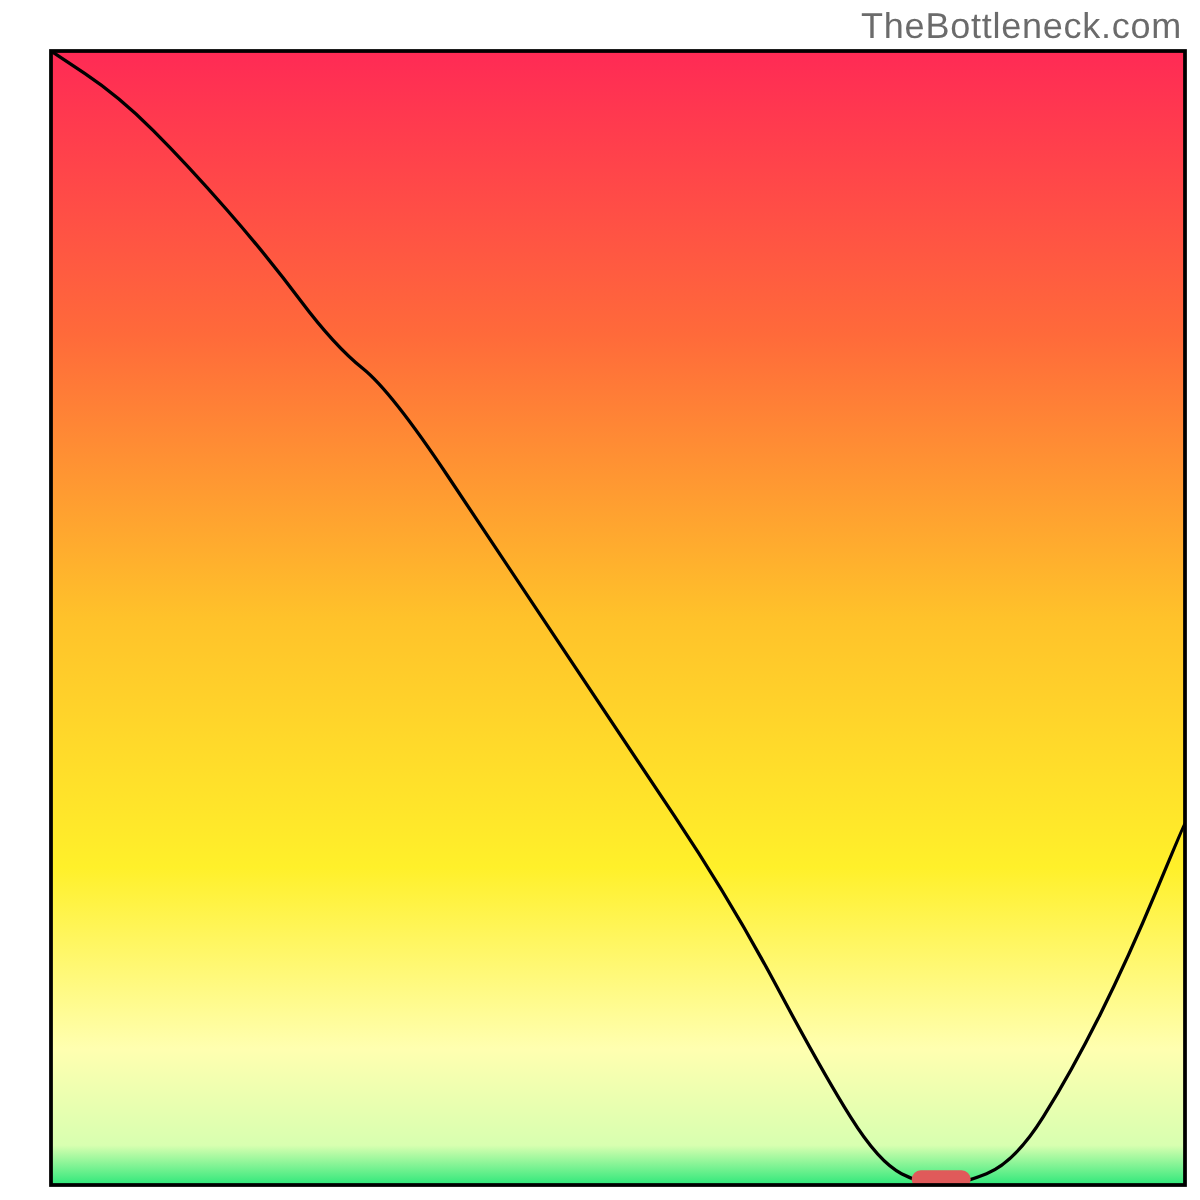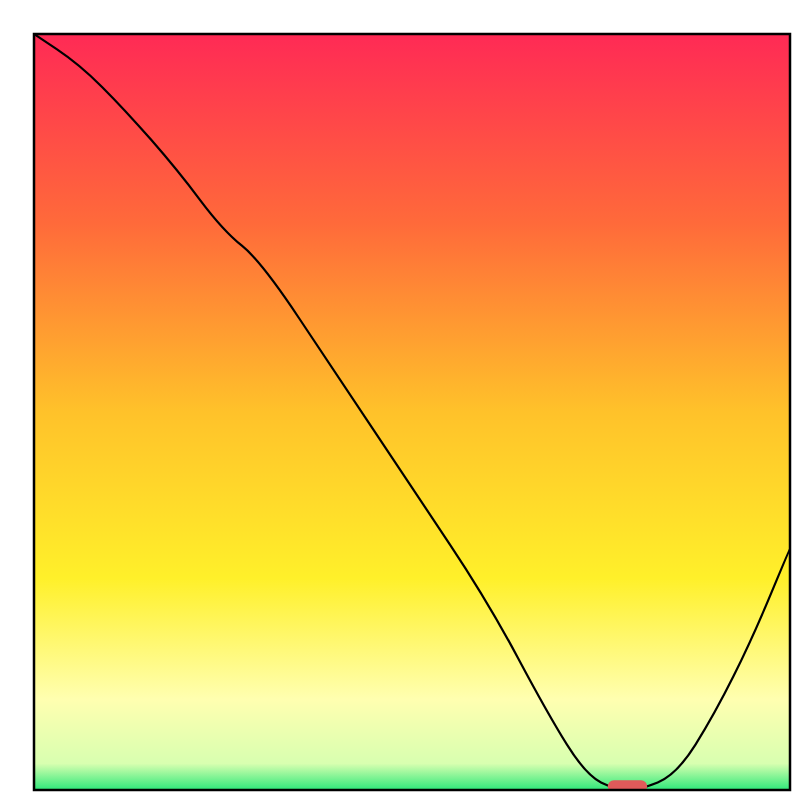--- a/index.html
+++ b/index.html
@@ -27,20 +27,21 @@
   svg.chart-svg {
     position: absolute;
     top: 0;
     left: 0;
   }
 </style>
 </head>
 <body>
 
 <div class="chart-container">
+  <div class="watermark">TheBottleneck.com</div>
   <svg class="chart-svg" width="800" height="800" viewBox="0 0 800 800">
     <defs>
       <linearGradient id="bg-grad" x1="0" y1="0" x2="0" y2="1">
           <stop offset="0%" stop-color="#ff2a55"></stop>
           <stop offset="25%" stop-color="#ff6a3a"></stop>
           <stop offset="50%" stop-color="#ffc22a"></stop>
           <stop offset="72%" stop-color="#fff02a"></stop>
           <stop offset="88%" stop-color="#ffffb0"></stop>
           <stop offset="96.5%" stop-color="#d8ffb0"></stop>
           <stop offset="100%" stop-color="#2ee87a"></stop>

